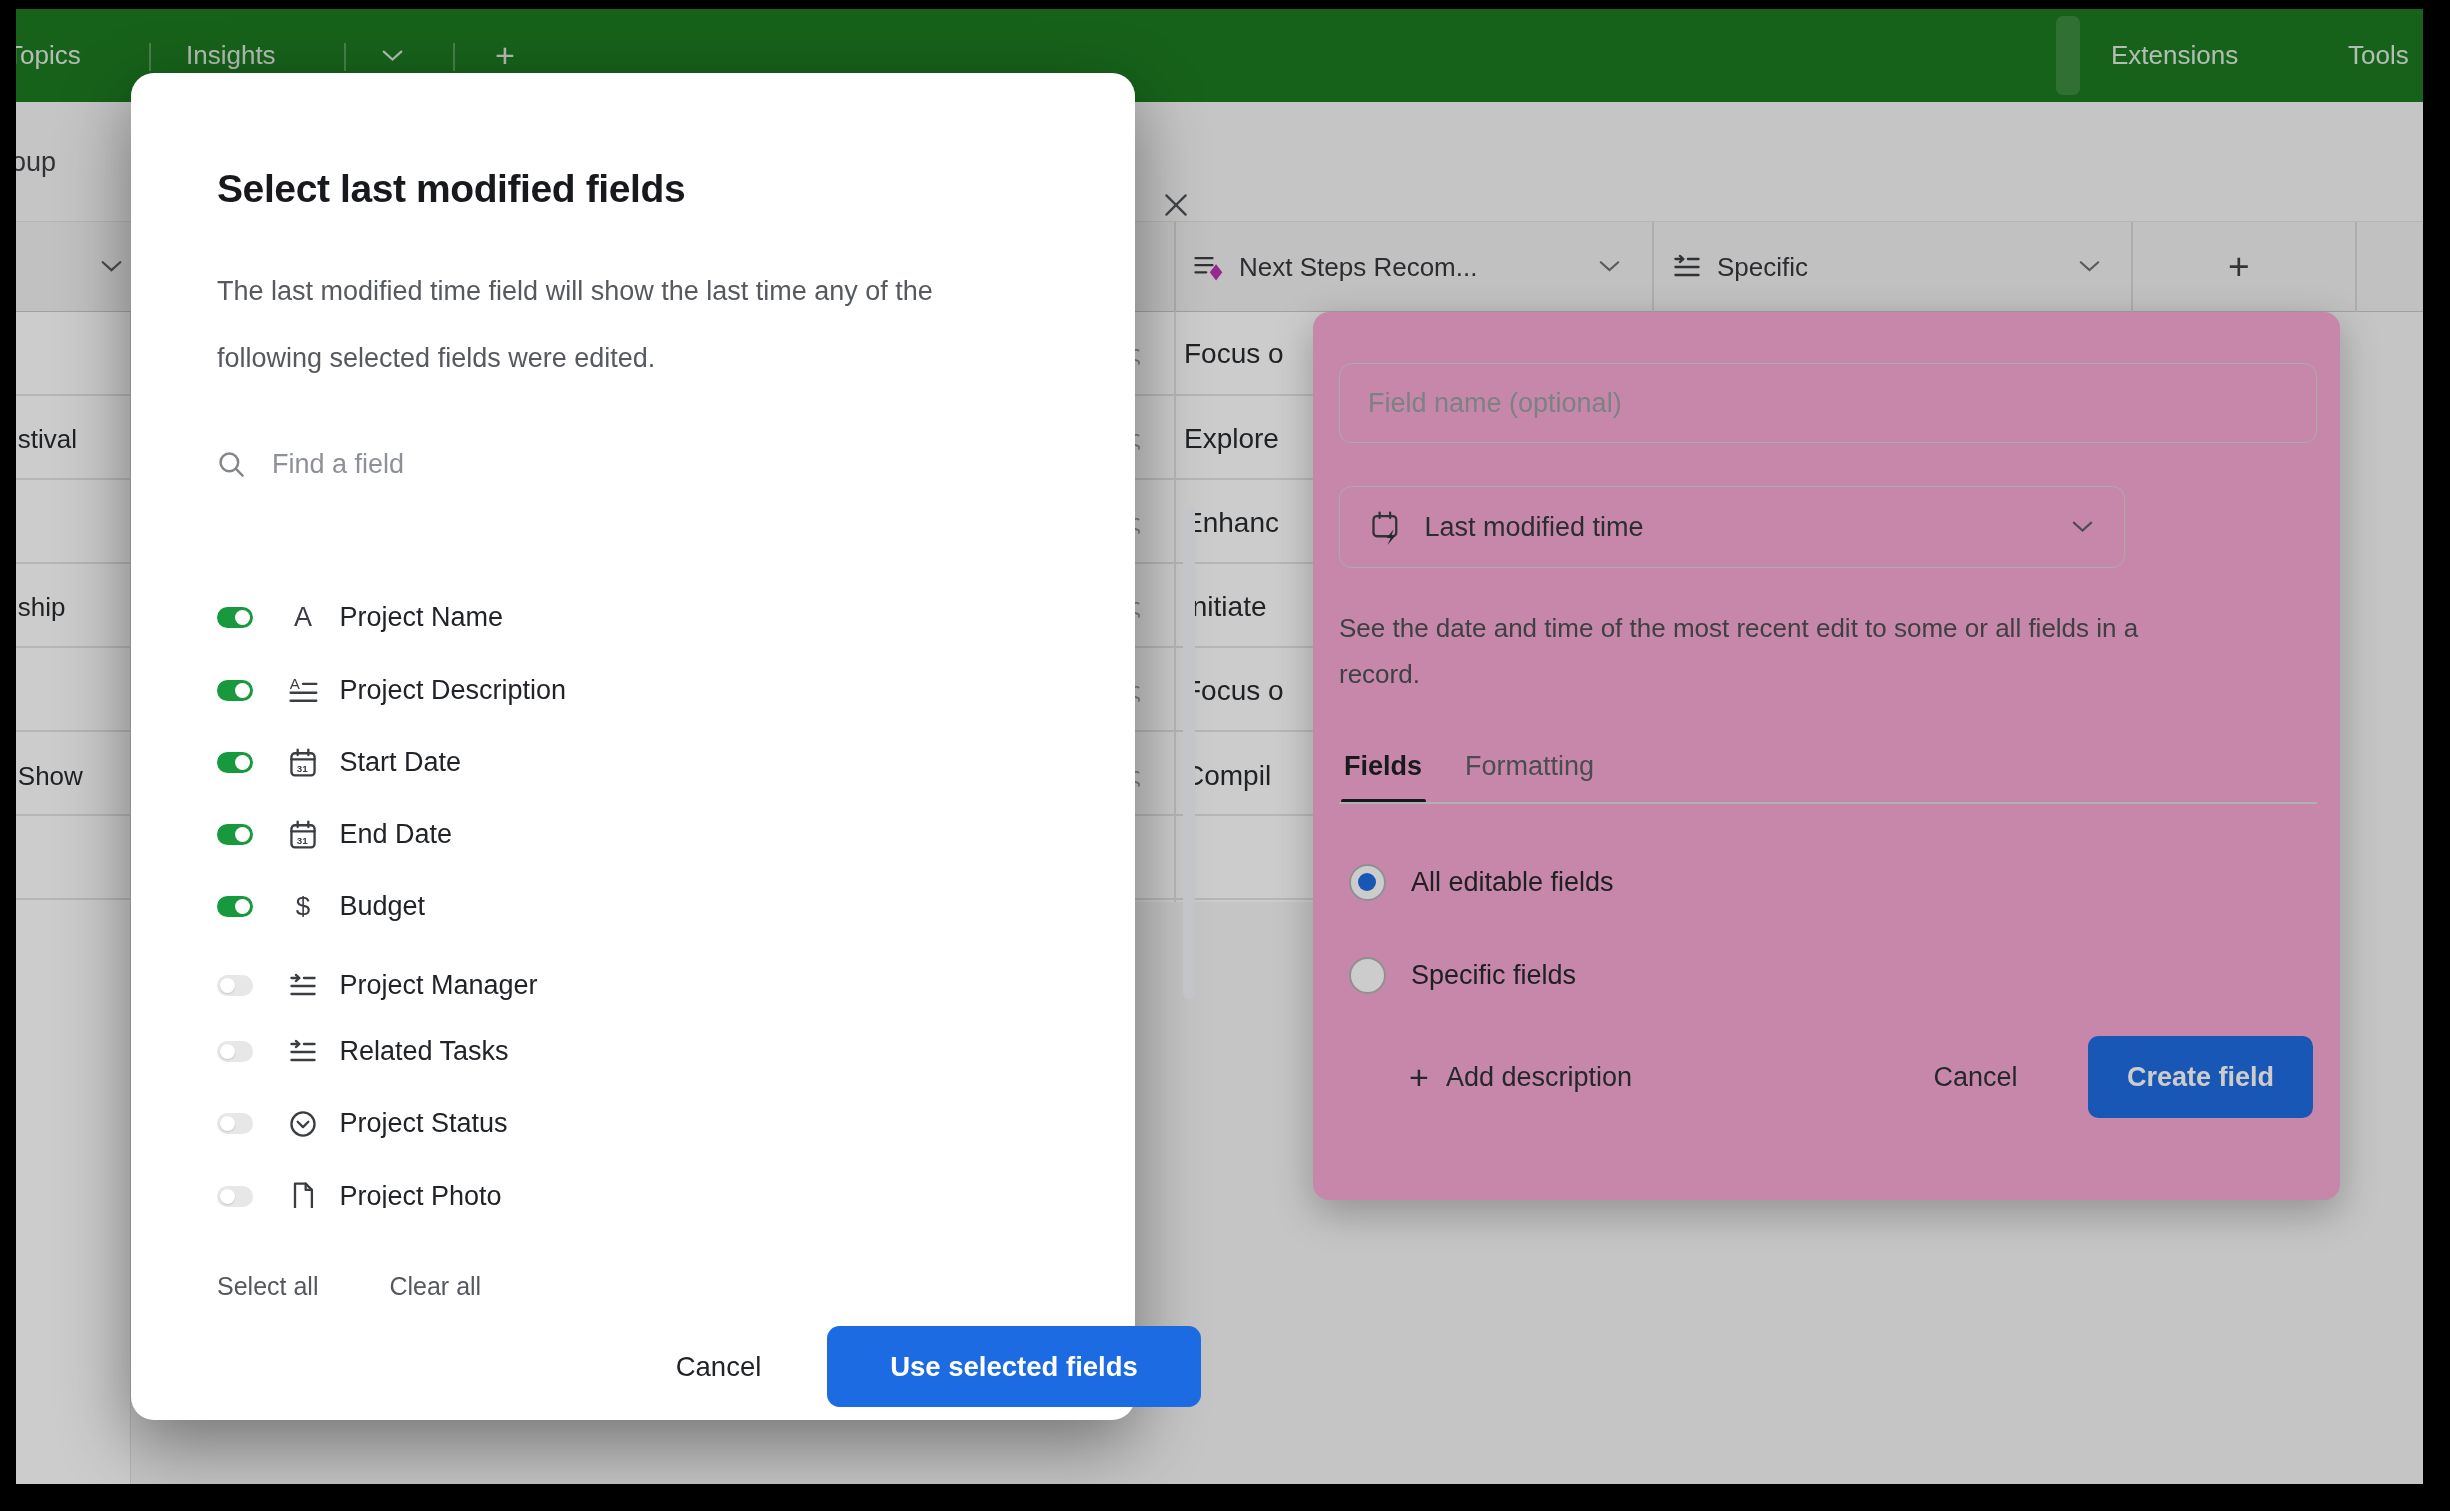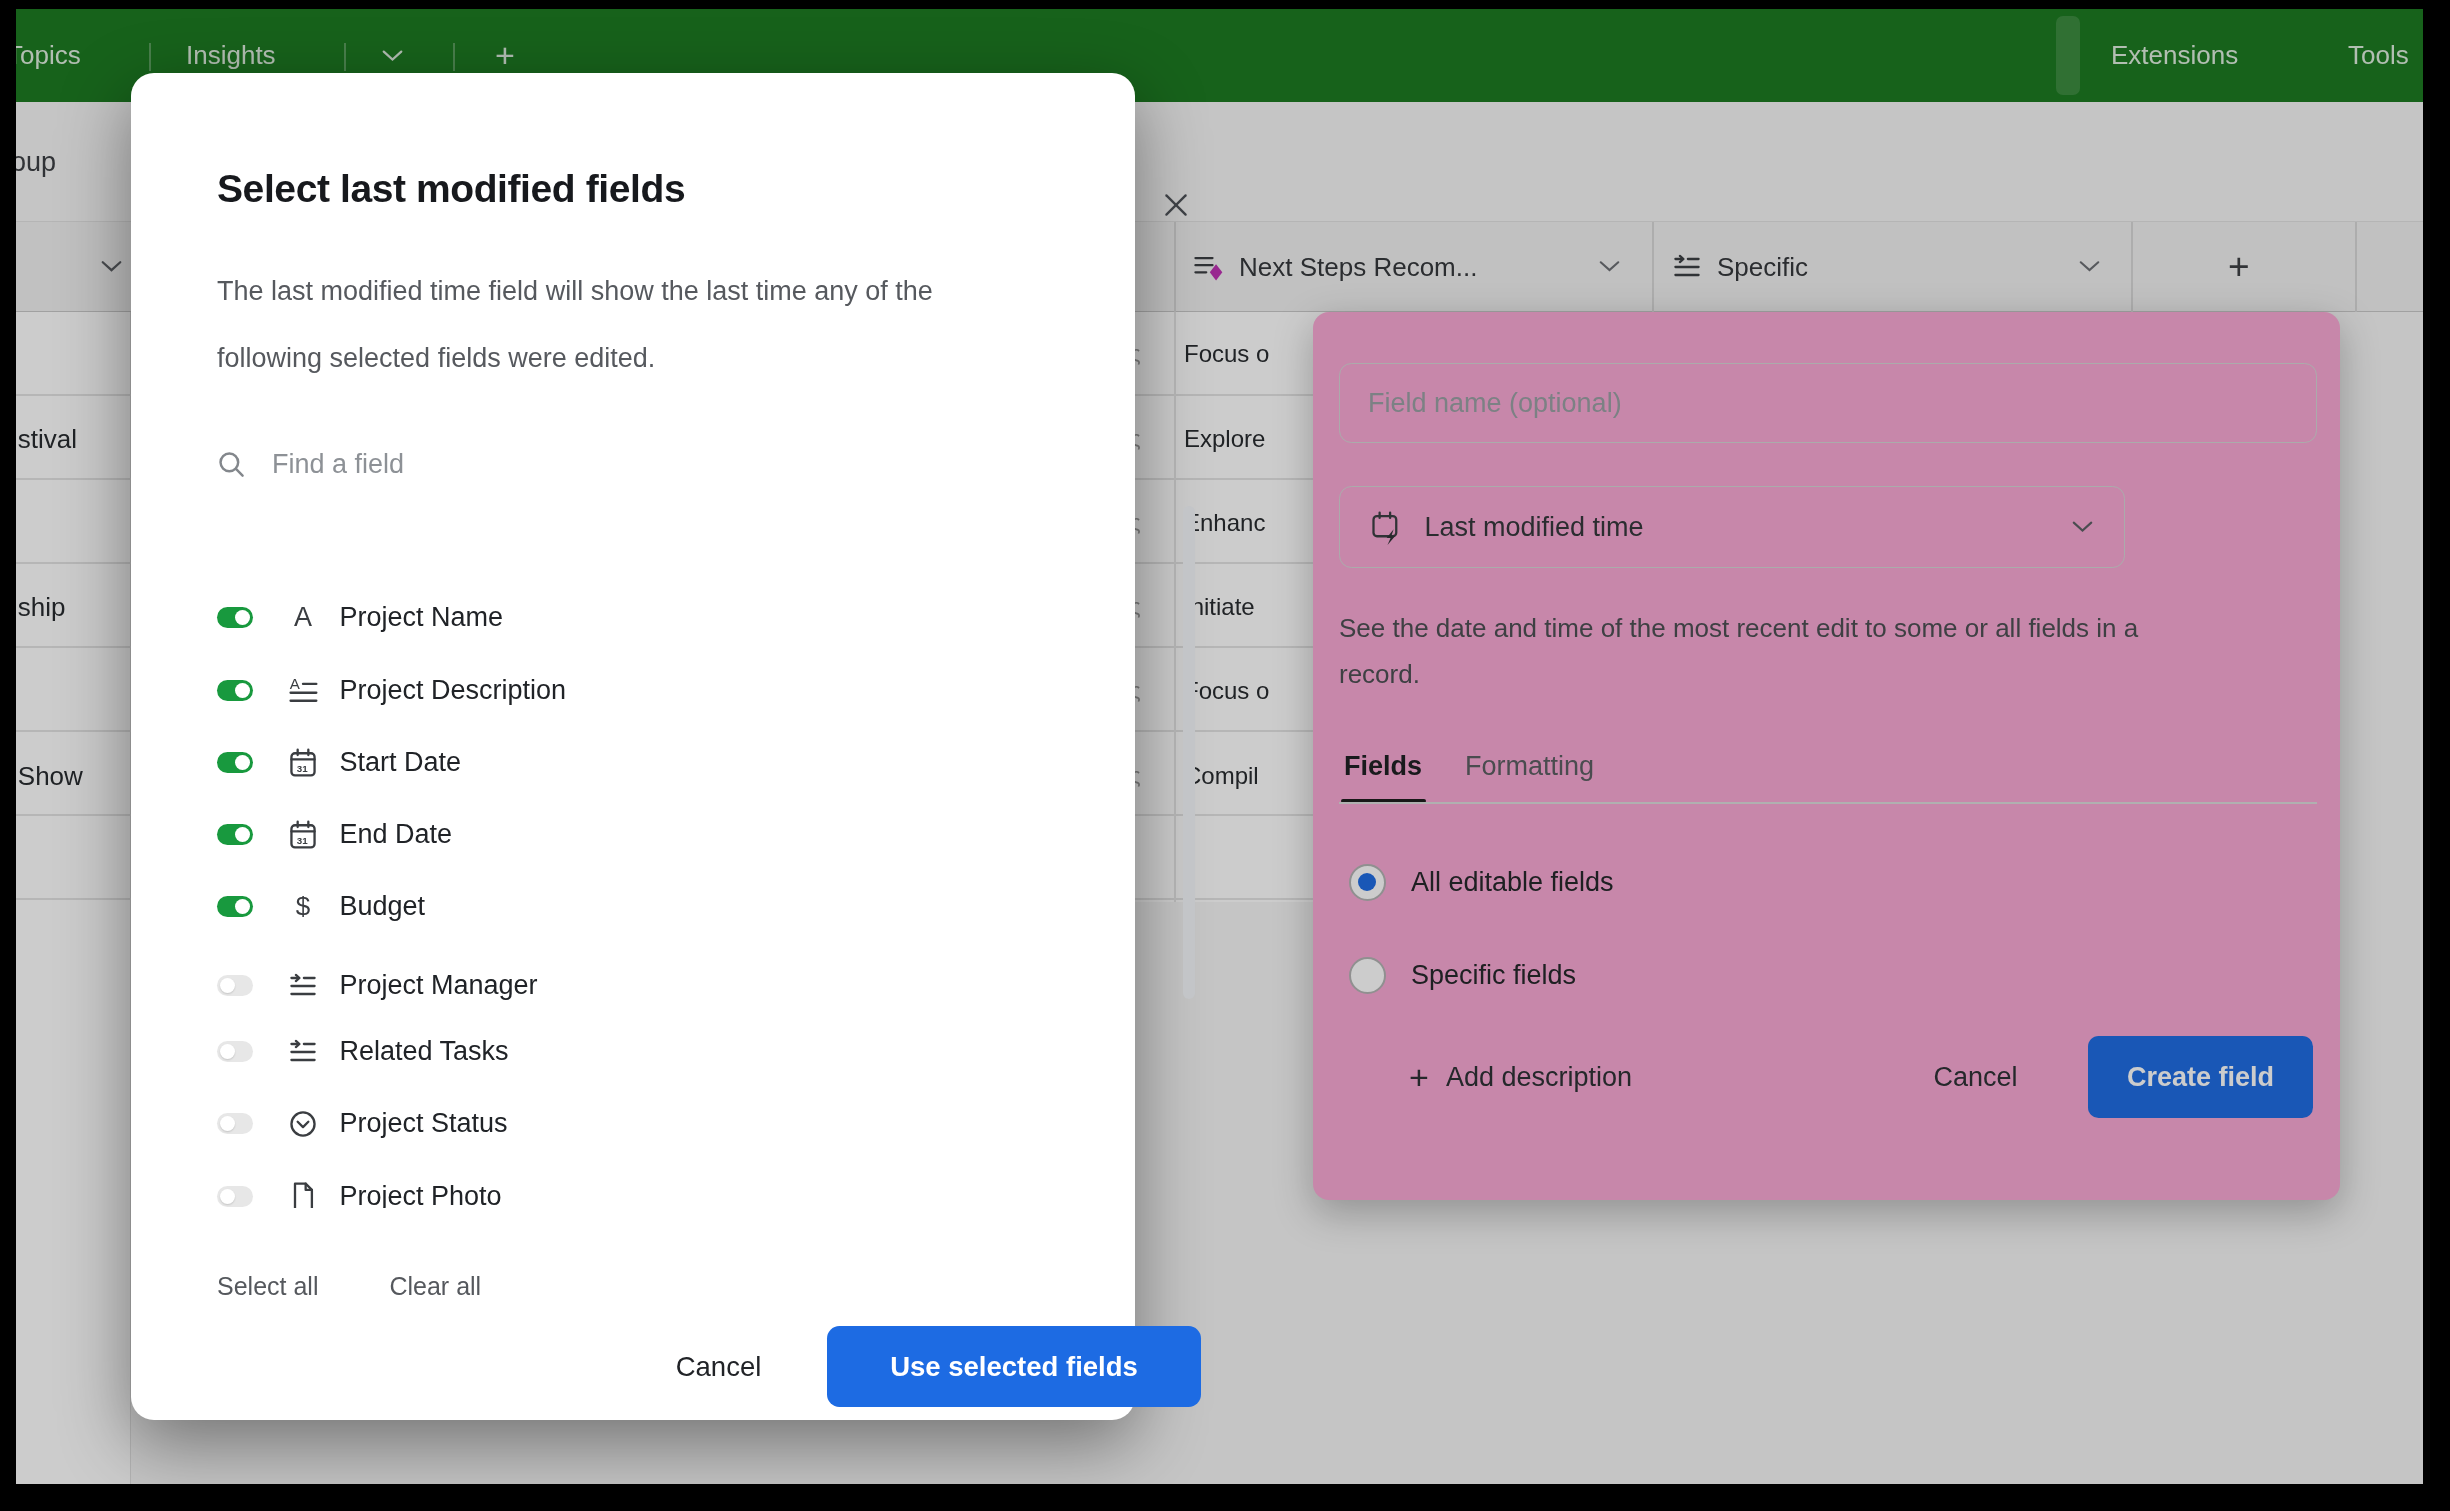--- a/index.html
+++ b/index.html
@@ -22,21 +22,21 @@
   
   .thead{position:absolute;left:0;top:213px;width:2407px;height:90px;background:#f1f1f1;border-bottom:1.8px solid #c9c9c9;}
   .hline{position:absolute;top:213px;height:90px;width:1.8px;background:#d8d8d8;}
   .hcell{position:absolute;top:213px;height:90px;display:flex;align-items:center;gap:14px;font-size:26px;color:#33363a;white-space:nowrap;}
   .hplus{position:absolute;top:213px;height:90px;display:flex;align-items:center;font-size:37px;font-weight:300;color:#3c3f43;}
   .cells-strip{position:absolute;left:0;top:303px;width:115px;height:1172px;background:#fff;border-right:1.8px solid #e0e0e0;}
   .cells-main{position:absolute;left:115px;top:303px;width:1999px;height:590px;background:#fff;}
   .rowlines{position:absolute;left:0;top:303px;width:2115px;height:590px;background:repeating-linear-gradient(to bottom,transparent 0 82px,#e4e4e4 82px 84px);}
   .vline{position:absolute;top:303px;height:590px;width:1.8px;background:#e6e6e6;}
   .strip-txt{position:absolute;left:1.8px;width:112px;font-size:26px;color:#26292d;white-space:nowrap;overflow:hidden;display:flex;align-items:center;height:84px;}
-  .row-txt{position:absolute;left:1168px;font-size:24px;color:#26292d;white-space:nowrap;display:flex;align-items:center;height:84px;}
+  .row-txt{position:absolute;left:1168px;font-size:28px;color:#26292d;white-space:nowrap;display:flex;align-items:center;height:84px;}
   .row-marker{position:absolute;left:1114px;font-size:22px;color:#9a9a9a;display:flex;align-items:center;height:84px;}
 
   
   .popup{position:absolute;left:1297px;top:303px;width:1027px;height:888px;background:#f9a8d4;border-radius:16px;box-shadow:0 12.4px 39px rgba(0,0,0,.26);}
   .pp-input{position:absolute;left:26px;top:51px;width:978px;height:80px;border:1.8px solid #d6d6d6;border-radius:12.4px;background:transparent;font-size:27px;color:#33363a;padding:0 28px;outline:none;}
   .pp-input::placeholder{color:#9aa0a4;}
   .pp-select{position:absolute;left:26px;top:174px;width:786px;height:82px;border:1.8px solid #d6d6d6;border-radius:12.4px;display:flex;align-items:center;gap:19.5px;padding:0 30px;font-size:27px;color:#33363a;}
   .pp-desc{position:absolute;left:26px;top:293px;width:803px;font-size:26px;line-height:46px;color:#4b4e52;}
   .pp-tabs{position:absolute;left:31px;top:439px;display:flex;gap:43px;font-size:27px;}
   .pp-underline{position:absolute;left:27.5px;top:487px;width:85px;height:4.4px;border-radius:2.7px;background:#1b1b1b;}

